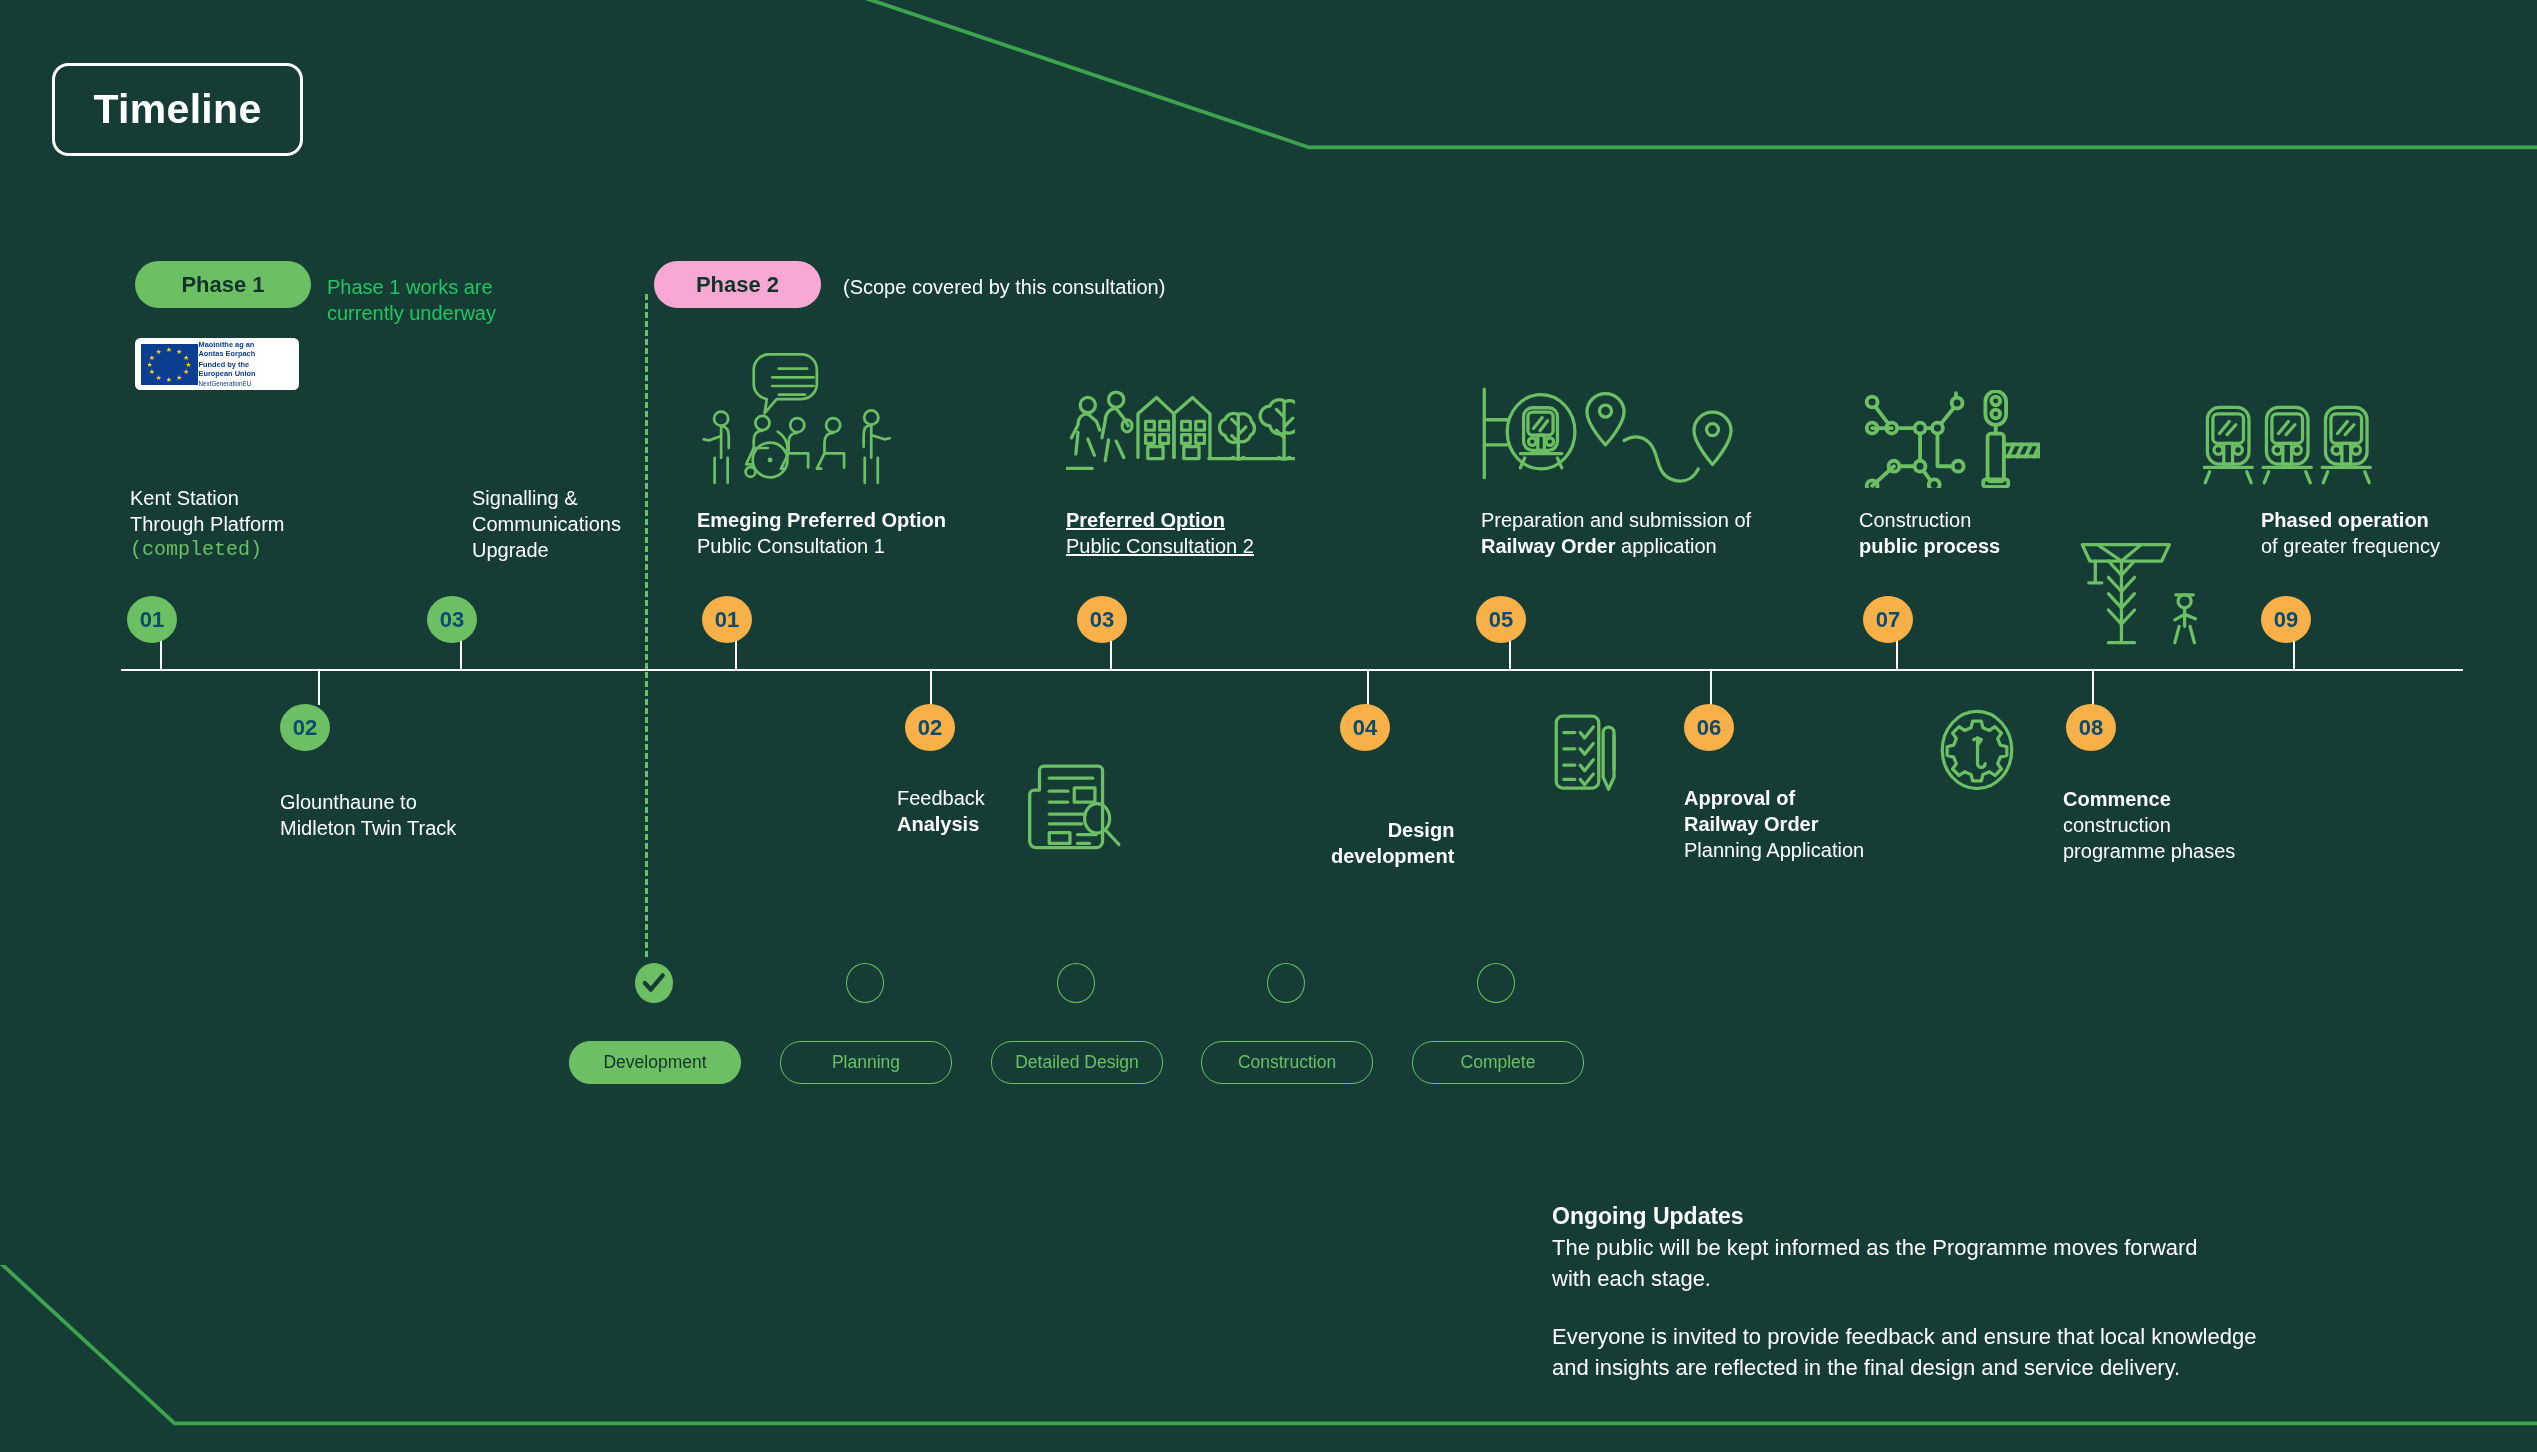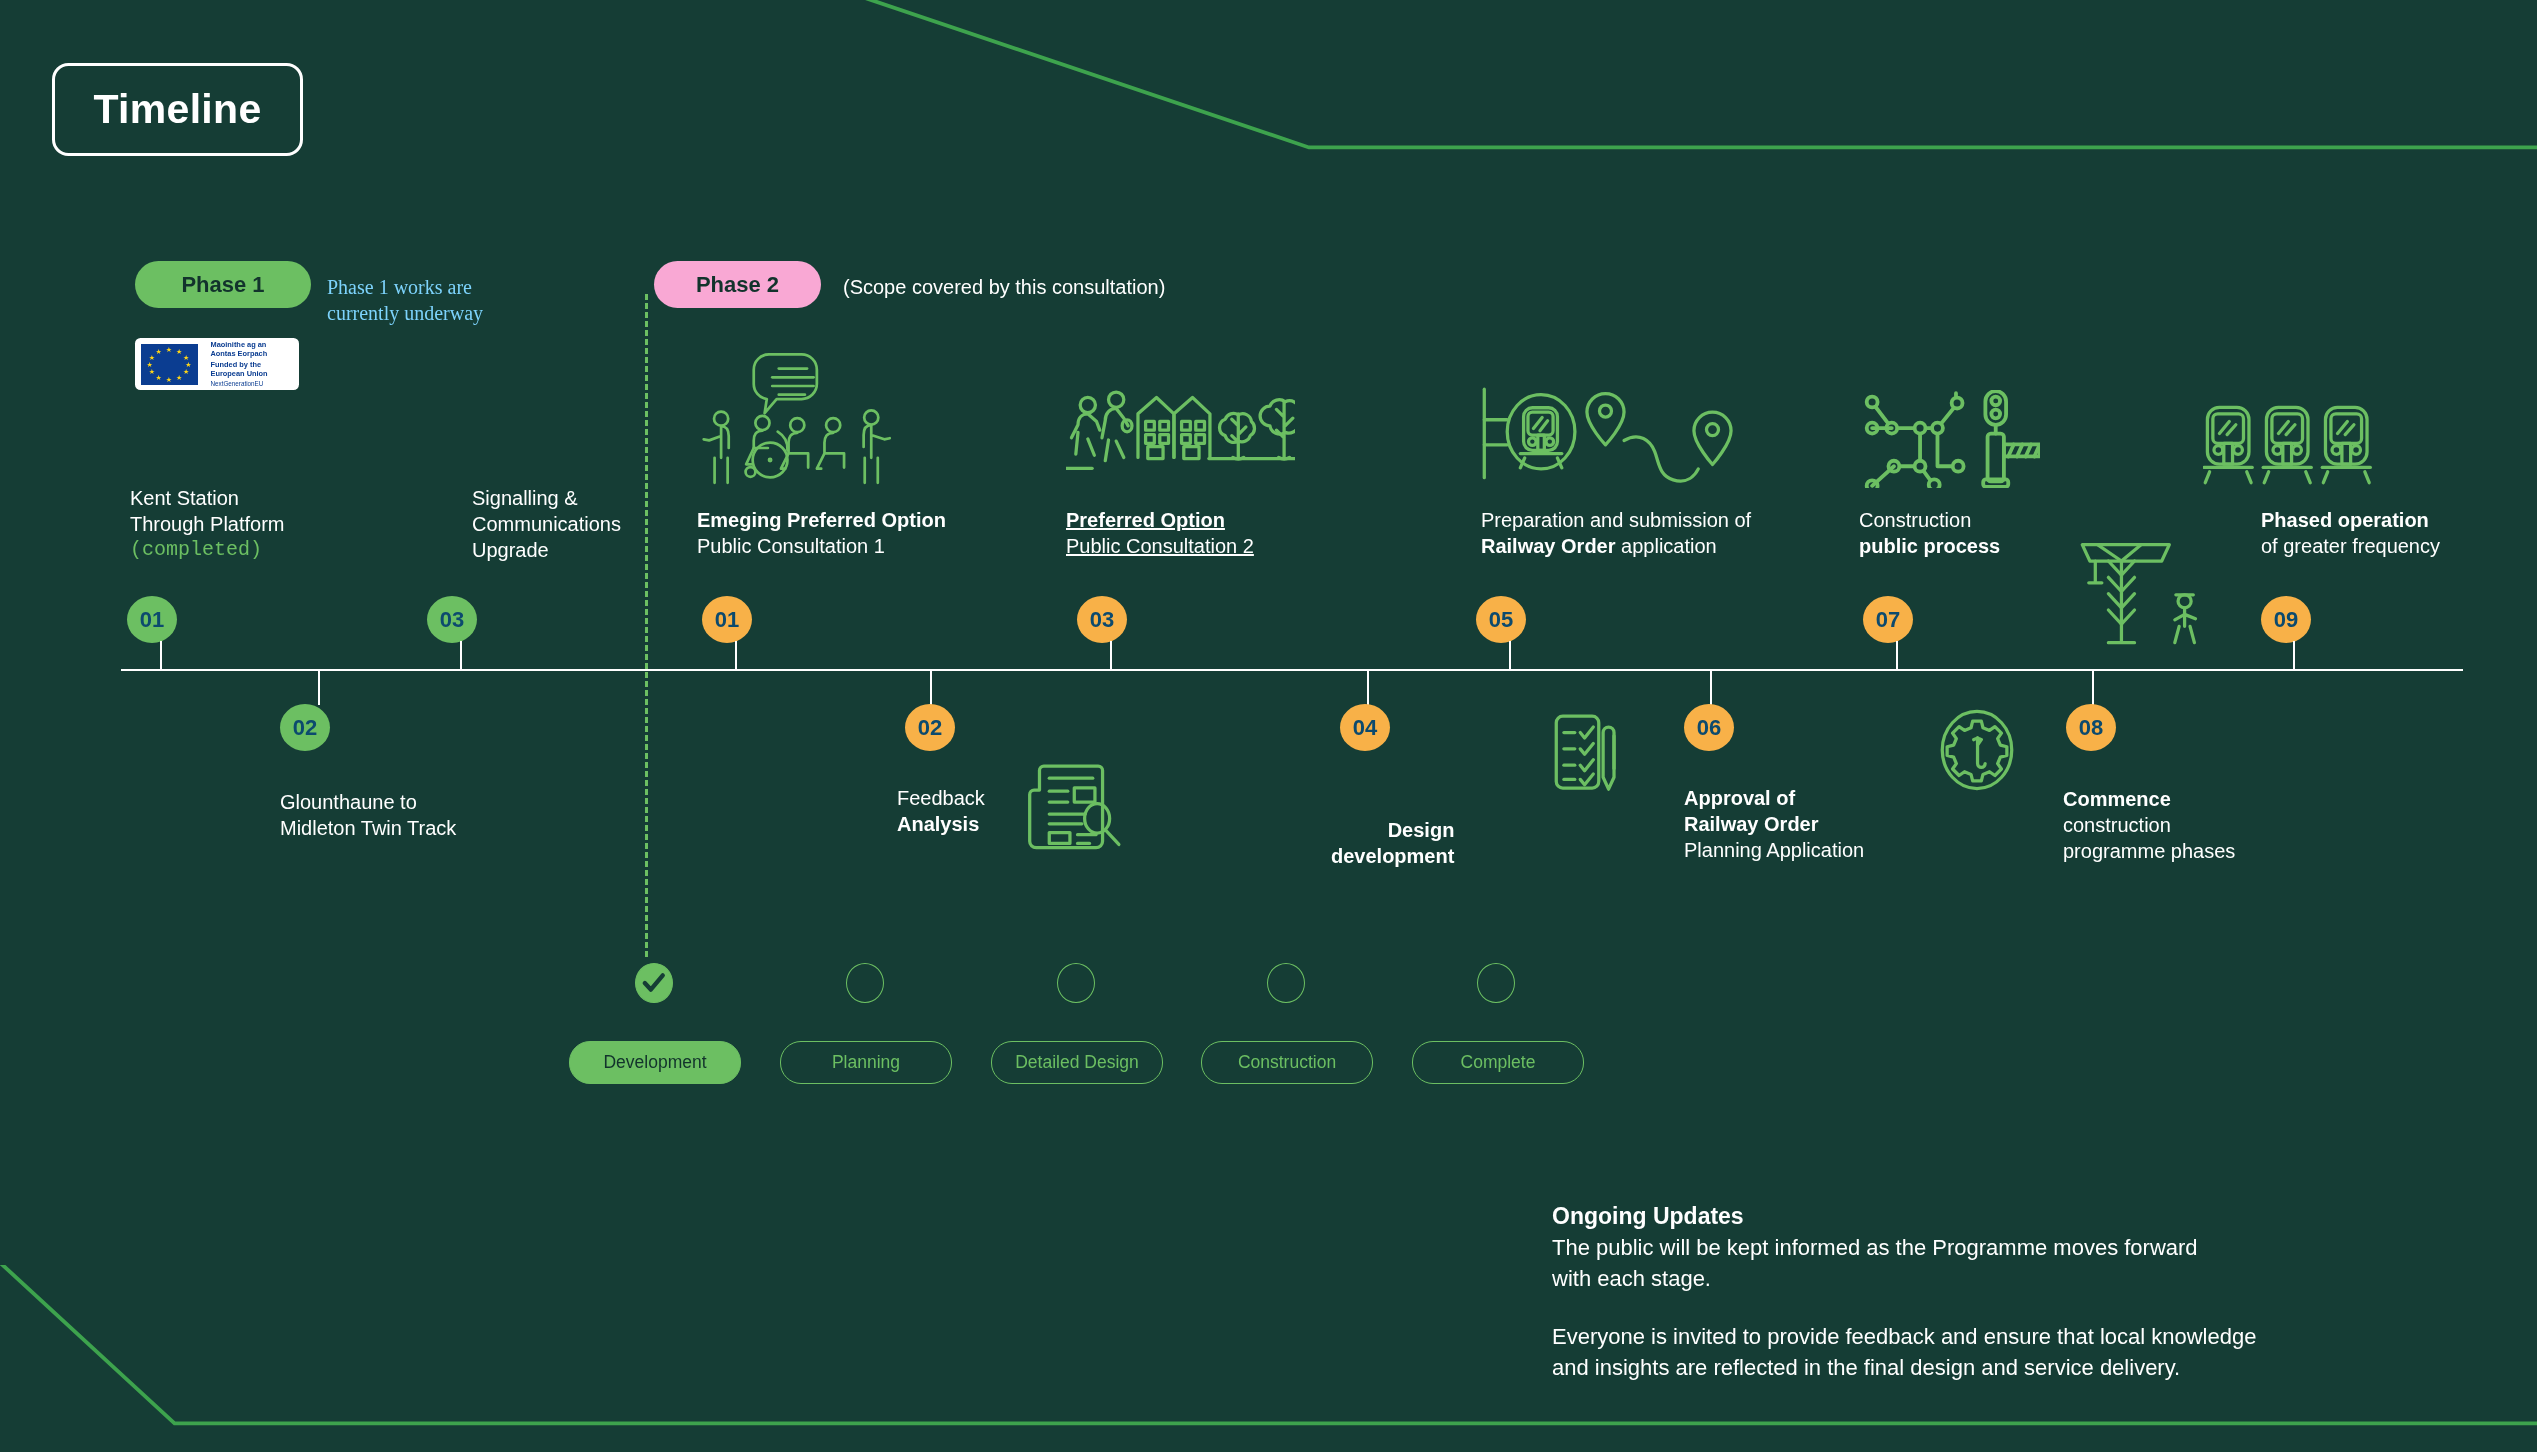--- a/index.html
+++ b/index.html
@@ -28,28 +28,28 @@
   
   .phase-pill {
     position: absolute; display: flex; align-items: center; justify-content: center;
     height: 47px; border-radius: 23.5px; color: #12332c;
     font-size: 22px; font-weight: bold;
   }
   #phase1-pill { left: 135px; top: 261px; width: 176px; background: #6cbf62; }
   #phase2-pill { left: 654px; top: 261px; width: 167px; background: #f9a8d4; }
 
   .phase-note { position: absolute; font-size: 20px; line-height: 1.28; }
-  #phase1-note { left: 327px; top: 275px; color: #7dd3fc; font-family: Liberation Serif, serif; }
+  #phase1-note { left: 327px; top: 275px; color: #22c55e; }
   #phase2-note { left: 843px; top: 275px; color: #ffffff; }
 
   
   #eu-logo {
     position: absolute; left: 135px; top: 338px;
     width: 164px; height: 52px; background: #ffffff; border-radius: 5.5px;
-    display: flex; align-items: center; padding: 4.4px 5.5px; gap: 13px;
+    display: flex; align-items: center; padding: 4.4px 5.5px; gap: 1px;
   }
   #eu-flag {
     width: 57px; height: 41px; background: #0b3d91; position: relative; flex: 0 0 auto;
   }
   #eu-flag .star {
     position: absolute; color: #ffd617; font-size: 7px; line-height: 1;
     transform: translate(-50%,-50%);
   }
   #eu-text { display: flex; flex-direction: column; justify-content: center; gap: 0.5px; }
   #eu-text .l1 { color: #0b3d91; font-size: 7.4px; font-weight: bold; line-height: 1.12; }

